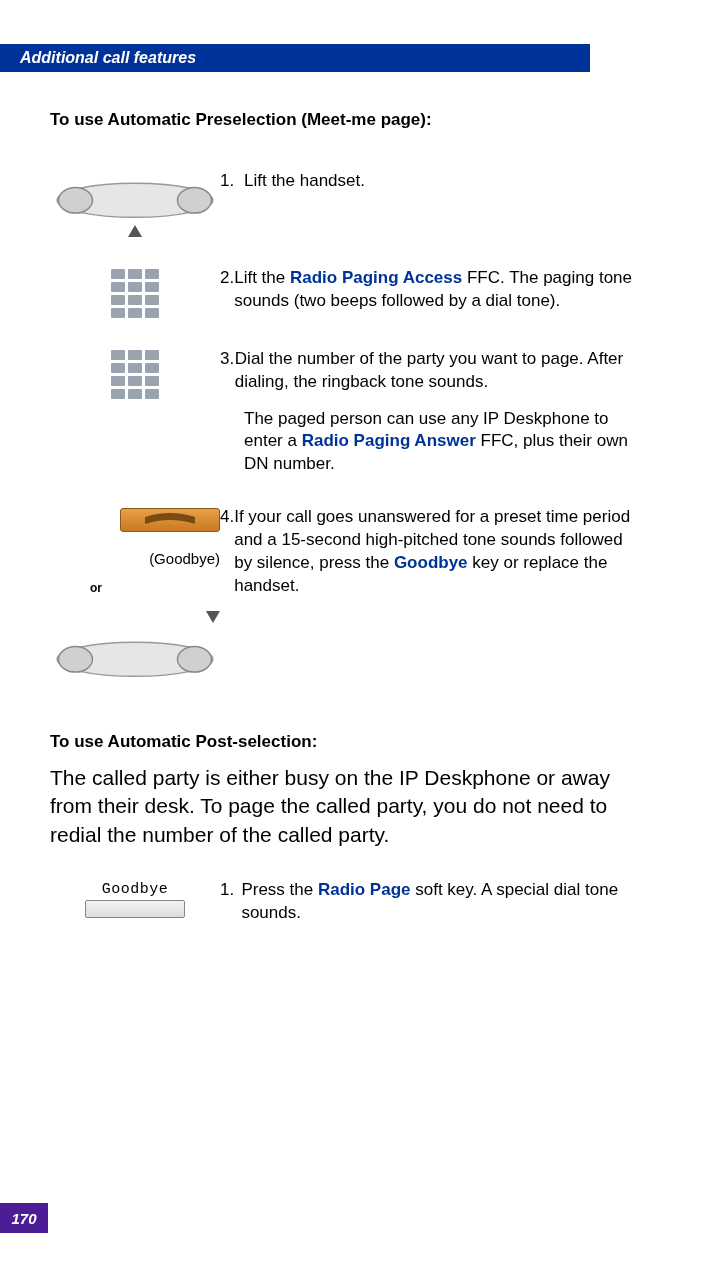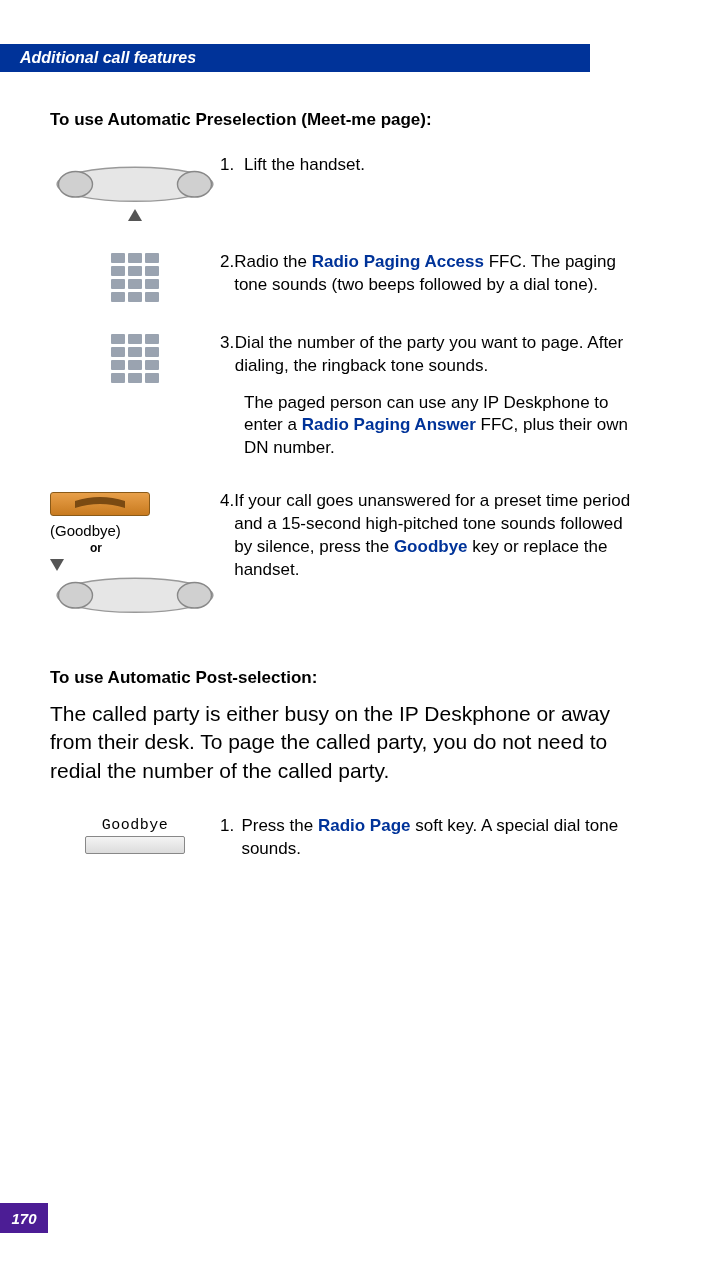--- a/index.html
+++ b/index.html
@@ -4,32 +4,32 @@
 <style>
   * { box-sizing: border-box; margin: 0; padding: 0; }
   html, body { width: 708px; height: 1275px; font-family: Arial, Helvetica, sans-serif; background: #fff; color: #000; }
   .page { position: relative; width: 684px; height: 1275px; padding: 9px; border-radius: 31px; }
   .header-bar {
     position: absolute; top: 44px; left: 0; width: 590px; height: 28px;
     background: #003399; display: flex; align-items: center;
   }
   .header-text { color: #fff; font-weight: bold; font-style: italic; font-size: 16px; margin-left: 20px; }
   .content { position: absolute; top: 110px; left: 50px; right: 50px; }
-  .section-title { font-weight: bold; font-size: 17px; margin-bottom: 24px; }
+  .section-title { font-weight: bold; font-size: 17px; margin-bottom: 40px; }
   .body-text { font-size: 21px; line-height: 1.35; margin-bottom: 30px; }
   .step-row { display: flex; margin-bottom: 30px; }
   .step-icon { width: 170px; flex-shrink: 0; display: flex; flex-direction: column; align-items: center; padding-top: 2px; }
   .step-text { flex: 1; font-size: 17px; line-height: 1.35; }
   .step-text .num { display: inline-block; width: 24px; }
   .step-text .first-line { display: flex; }
   .step-text .para2 { margin-top: 14px; margin-left: 24px; }
   .blue-link { color: #003399; font-weight: bold; }
   .keypad { display: grid; grid-template-columns: repeat(3, 14px); grid-template-rows: repeat(4, 10px); gap: 3px; }
   .keypad .key { background: #9aa3b0; border-radius: 1px; }
-  .goodbye-group { display: flex; flex-direction: column; align-items: flex-start; width: 170px; }
+  .goodbye-group { display: flex; flex-direction: column; align-items: flex-end; width: 170px; gap: 12px; }
   .goodbye-btn { width: 100px; height: 24px; background: linear-gradient(#e8a04a,#c87a1f); border: 1px solid #8a5a18; border-radius: 3px; display: flex; align-items: center; justify-content: center; }
   .goodbye-btn svg { width: 60px; height: 14px; }
   .goodbye-label { font-size: 15px; margin-top: 6px; }
   .or-label { font-size: 12px; font-weight: bold; margin-top: 2px; margin-bottom: 4px; align-self: flex-start; margin-left: 40px; }
   .softkey-group { display:flex; flex-direction:column; align-items:center; }
   .softkey-label { font-family: "Courier New", monospace; font-size: 15px; letter-spacing: 0.5px; }
   .softkey-btn { width: 100px; height: 18px; background: linear-gradient(#f4f4f4,#dcdcdc); border: 1px solid #888; border-radius: 2px; margin-top: 2px; }
   .page-number-box {
     position: absolute; left: 0; bottom: 42px; width: 48px; height: 30px;
     background: #4c1d95; color: #fff; font-weight: bold; font-style: italic;
@@ -82,21 +82,21 @@
             <div class="key"></div>
           <div class="key"></div>
             <div class="key"></div>
             <div class="key"></div>
         </div>
       </div>
       <div class="step-text">
         <div class="first-line">
           <span class="num">2.</span>
           <span>
-            <span>Radio the </span><span class="blue-link">Radio Paging Access</span><span> FFC. The paging tone sounds (two beeps followed by a dial tone).</span>
+            <span>Lift the </span><span class="blue-link">Radio Paging Access</span><span> FFC. The paging tone sounds (two beeps followed by a dial tone).</span>
           </span>
         </div>
       </div>
     </div>
 
     <div class="step-row">
       <div class="step-icon">
         <div class="keypad">
           <div class="key"></div>
             <div class="key"></div>

